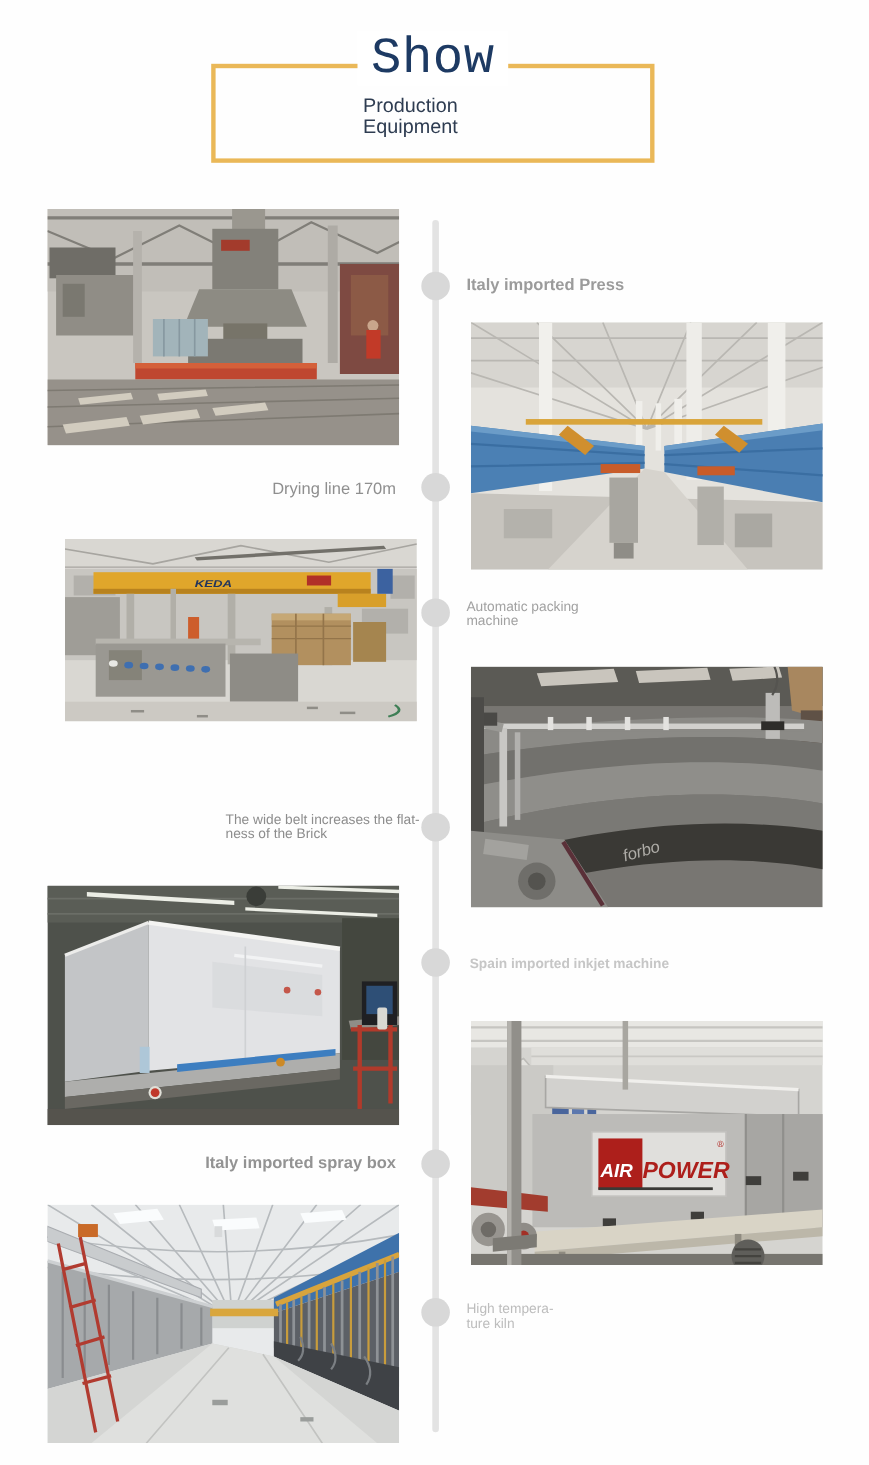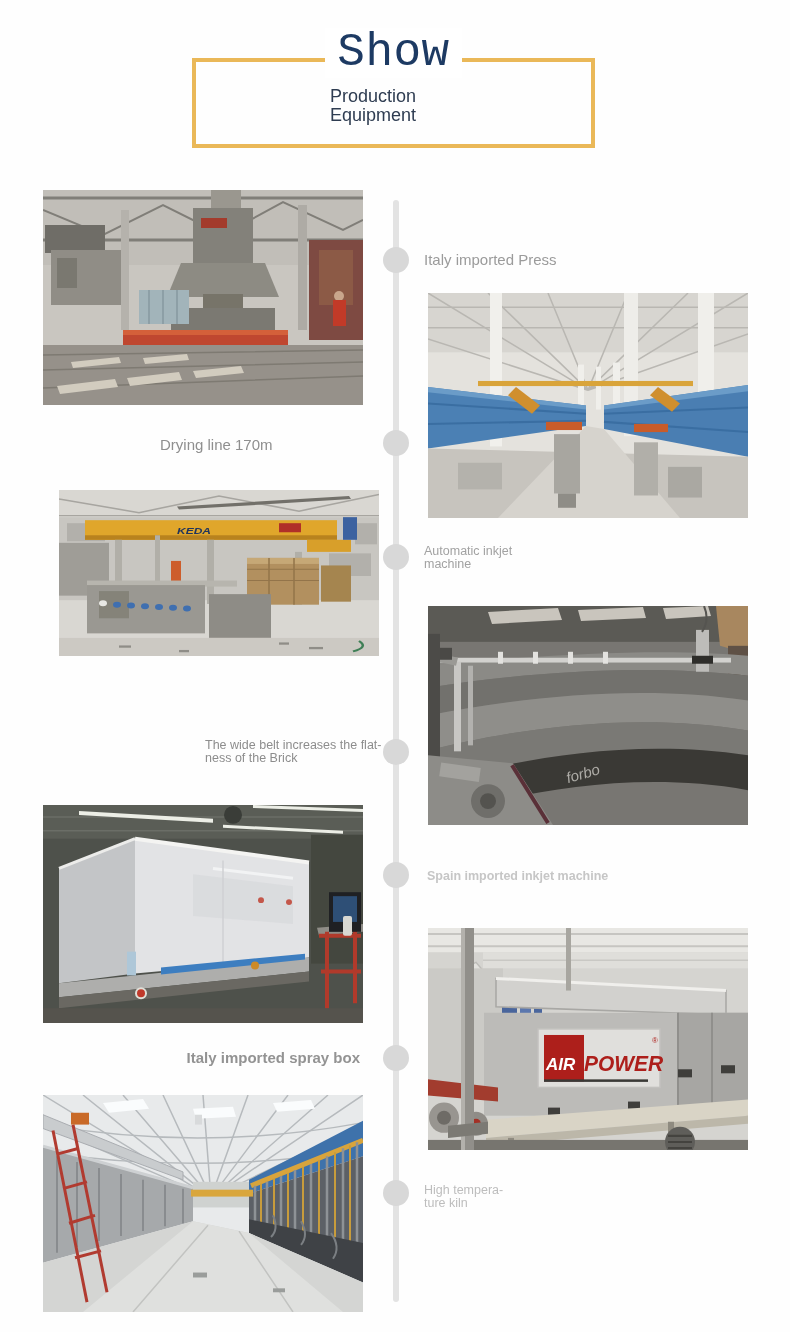--- a/index.html
+++ b/index.html
@@ -16,22 +16,22 @@
             font-size:18px;line-height:18.5px;color:#2e3c51;white-space:pre-line;}
 
   
   .vline{position:absolute;left:393px;top:200px;width:6px;height:1102px;
          background:#e3e3e3;border-radius:3px;}
   .dot{position:absolute;left:383px;width:26px;height:26px;border-radius:50%;background:#d8d8d8;}
   .dot-1{top:247px}.dot-2{top:430px}.dot-3{top:544px}.dot-4{top:739px}
   .dot-5{top:862px}.dot-6{top:1045px}.dot-7{top:1180px}
 
   .tl-label{position:absolute;white-space:pre-line;}
-  .lbl-1{left:424px;top:251px;font-size:15px;color:#9b9b9b;}
-  .lbl-2{left:160px;top:436px;width:200px;font-size:15px;color:#8f8f8f;}
+  .lbl-1{left:424px;top:251px;font-size:15px;color:#9b9b9b;font-weight:bold;}
+  .lbl-2{left:160px;top:436px;width:200px;text-align:right;font-size:15px;color:#8f8f8f;}
   .lbl-3{left:424px;top:545px;font-size:12.5px;line-height:13px;color:#a2a2a2;}
   .lbl-4{left:188px;top:739px;width:180px;font-size:12.5px;line-height:12.5px;color:#8d8d8d;margin-left:17px;}
   .lbl-5{left:427px;top:869px;font-size:12.5px;color:#c6c6c6;font-weight:bold;}
   .lbl-6{left:160px;top:1049px;width:200px;text-align:right;font-size:15px;color:#939393;font-weight:bold;}
   .lbl-7{left:424px;top:1184px;font-size:12.5px;line-height:13px;color:#bdbdbd;}
 
   
   .photo{position:absolute;overflow:hidden;}
   .photo svg{width:100%;height:100%;display:block;}
   .ph-1{left:43px;top:190px;width:320px;height:215px;}
@@ -58,21 +58,21 @@
   <div class="dot dot-1"></div>
   <div class="dot dot-2"></div>
   <div class="dot dot-3"></div>
   <div class="dot dot-4"></div>
   <div class="dot dot-5"></div>
   <div class="dot dot-6"></div>
   <div class="dot dot-7"></div>
 
   <div class="tl-label lbl-1">Italy imported Press</div>
   <div class="tl-label lbl-2">Drying line 170m</div>
-  <div class="tl-label lbl-3">Automatic inkjet
+  <div class="tl-label lbl-3">Automatic packing
 machine</div>
   <div class="tl-label lbl-4">The wide belt increases the flat-
 ness of the Brick</div>
   <div class="tl-label lbl-5">Spain imported inkjet machine</div>
   <div class="tl-label lbl-6">Italy imported spray box</div>
   <div class="tl-label lbl-7">High tempera-
 ture kiln</div>
 
   <div class="photo ph-1">
     <svg viewBox="0 0 320 215" preserveAspectRatio="none">

